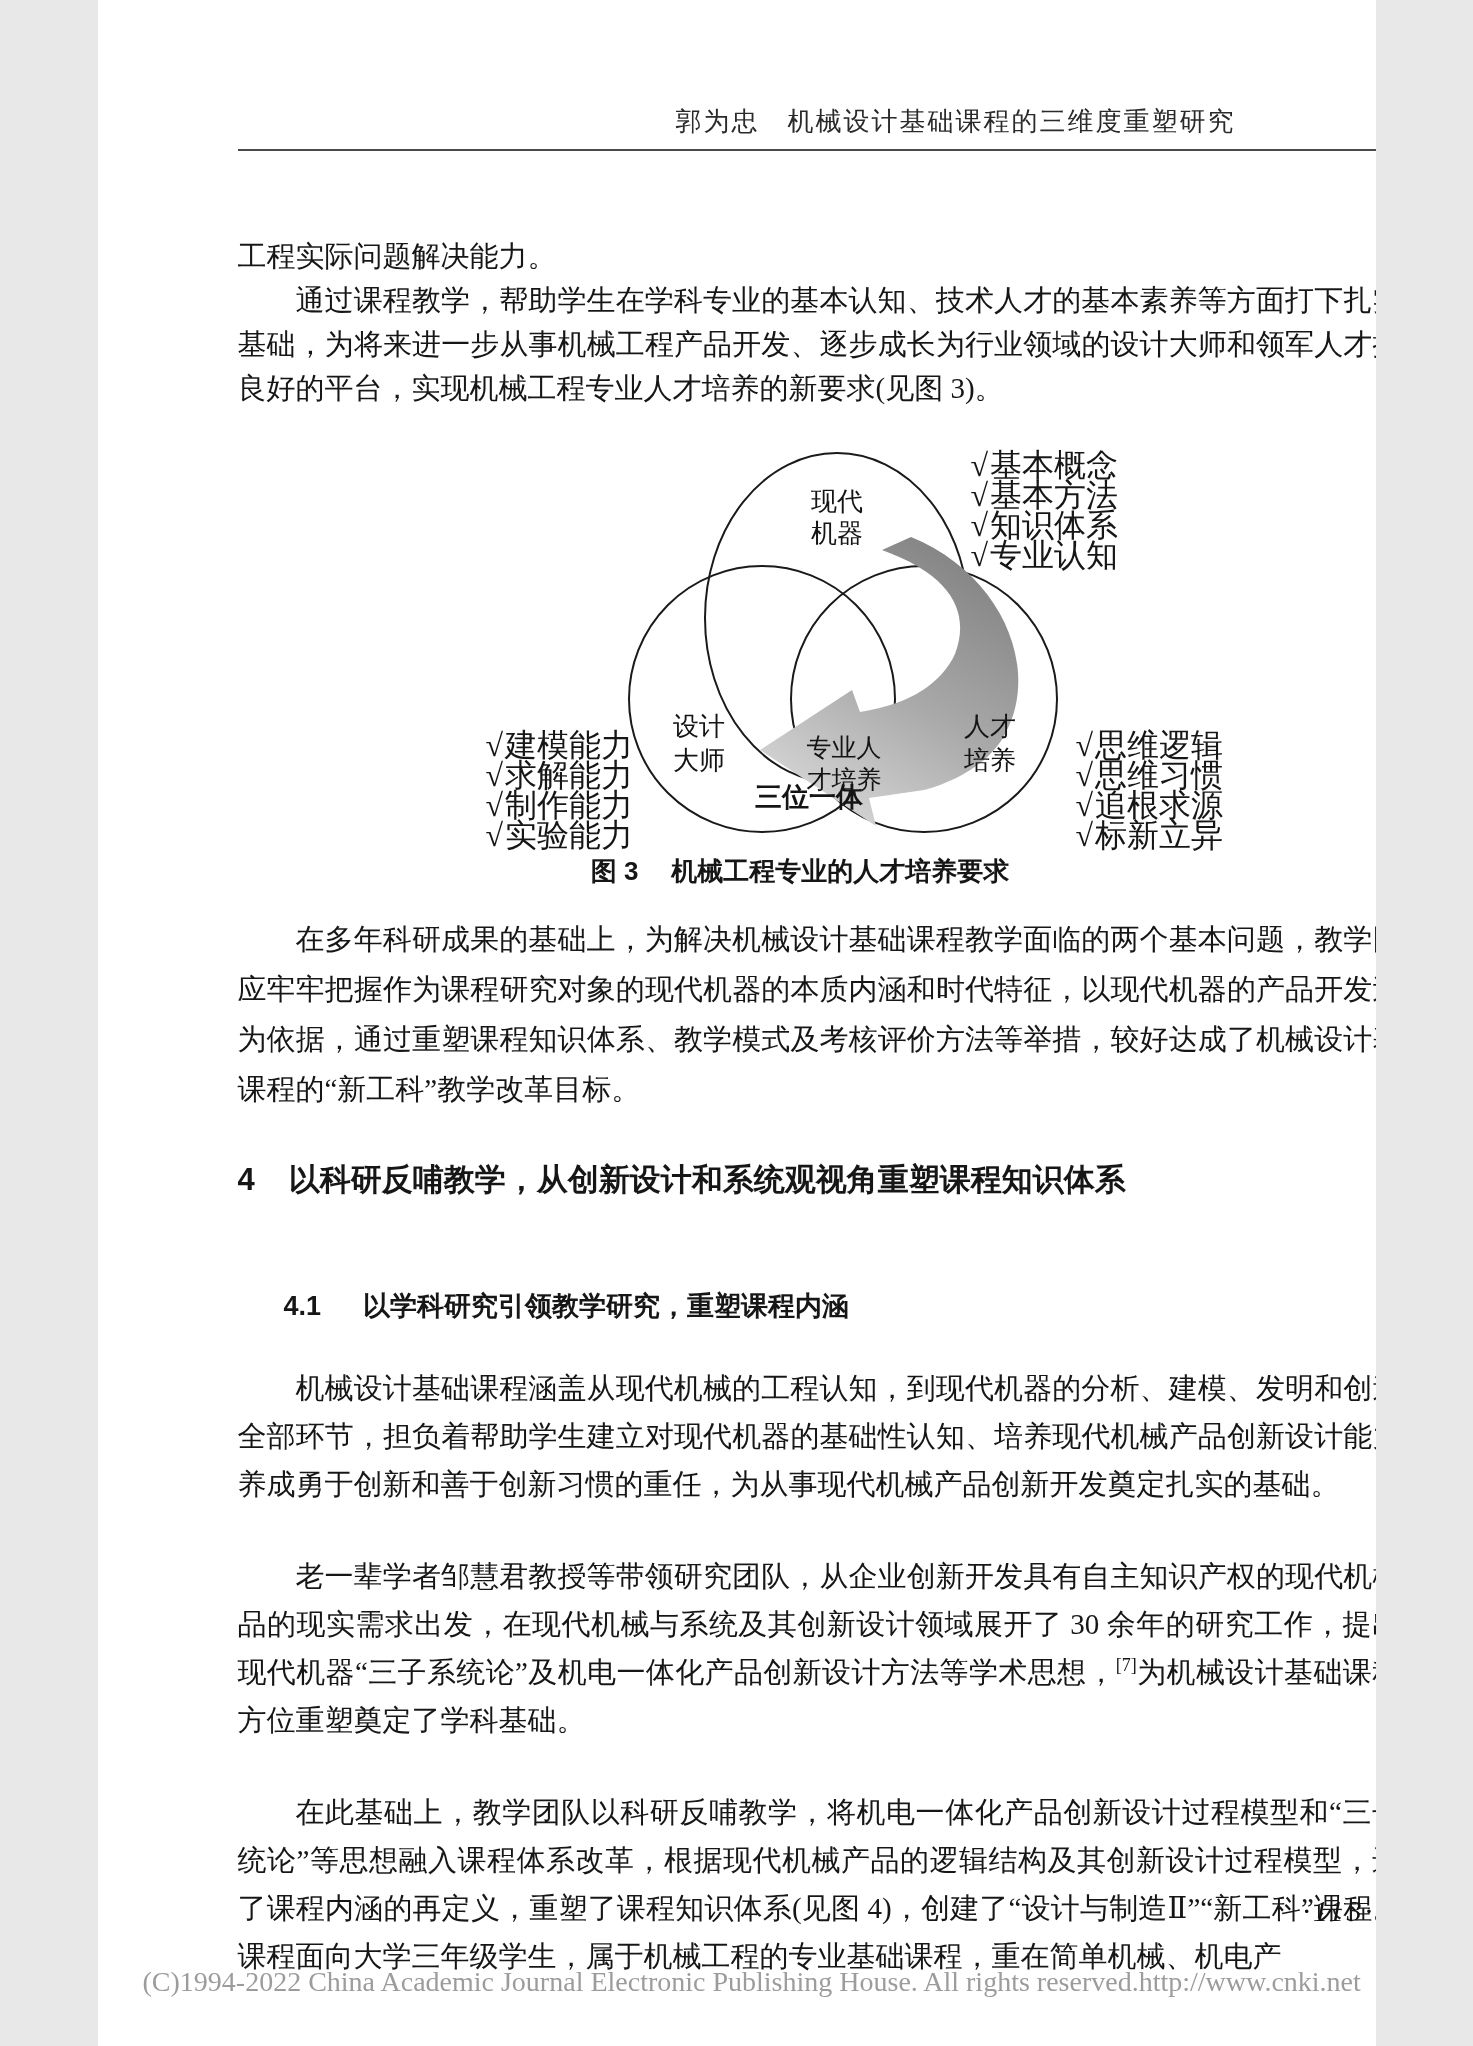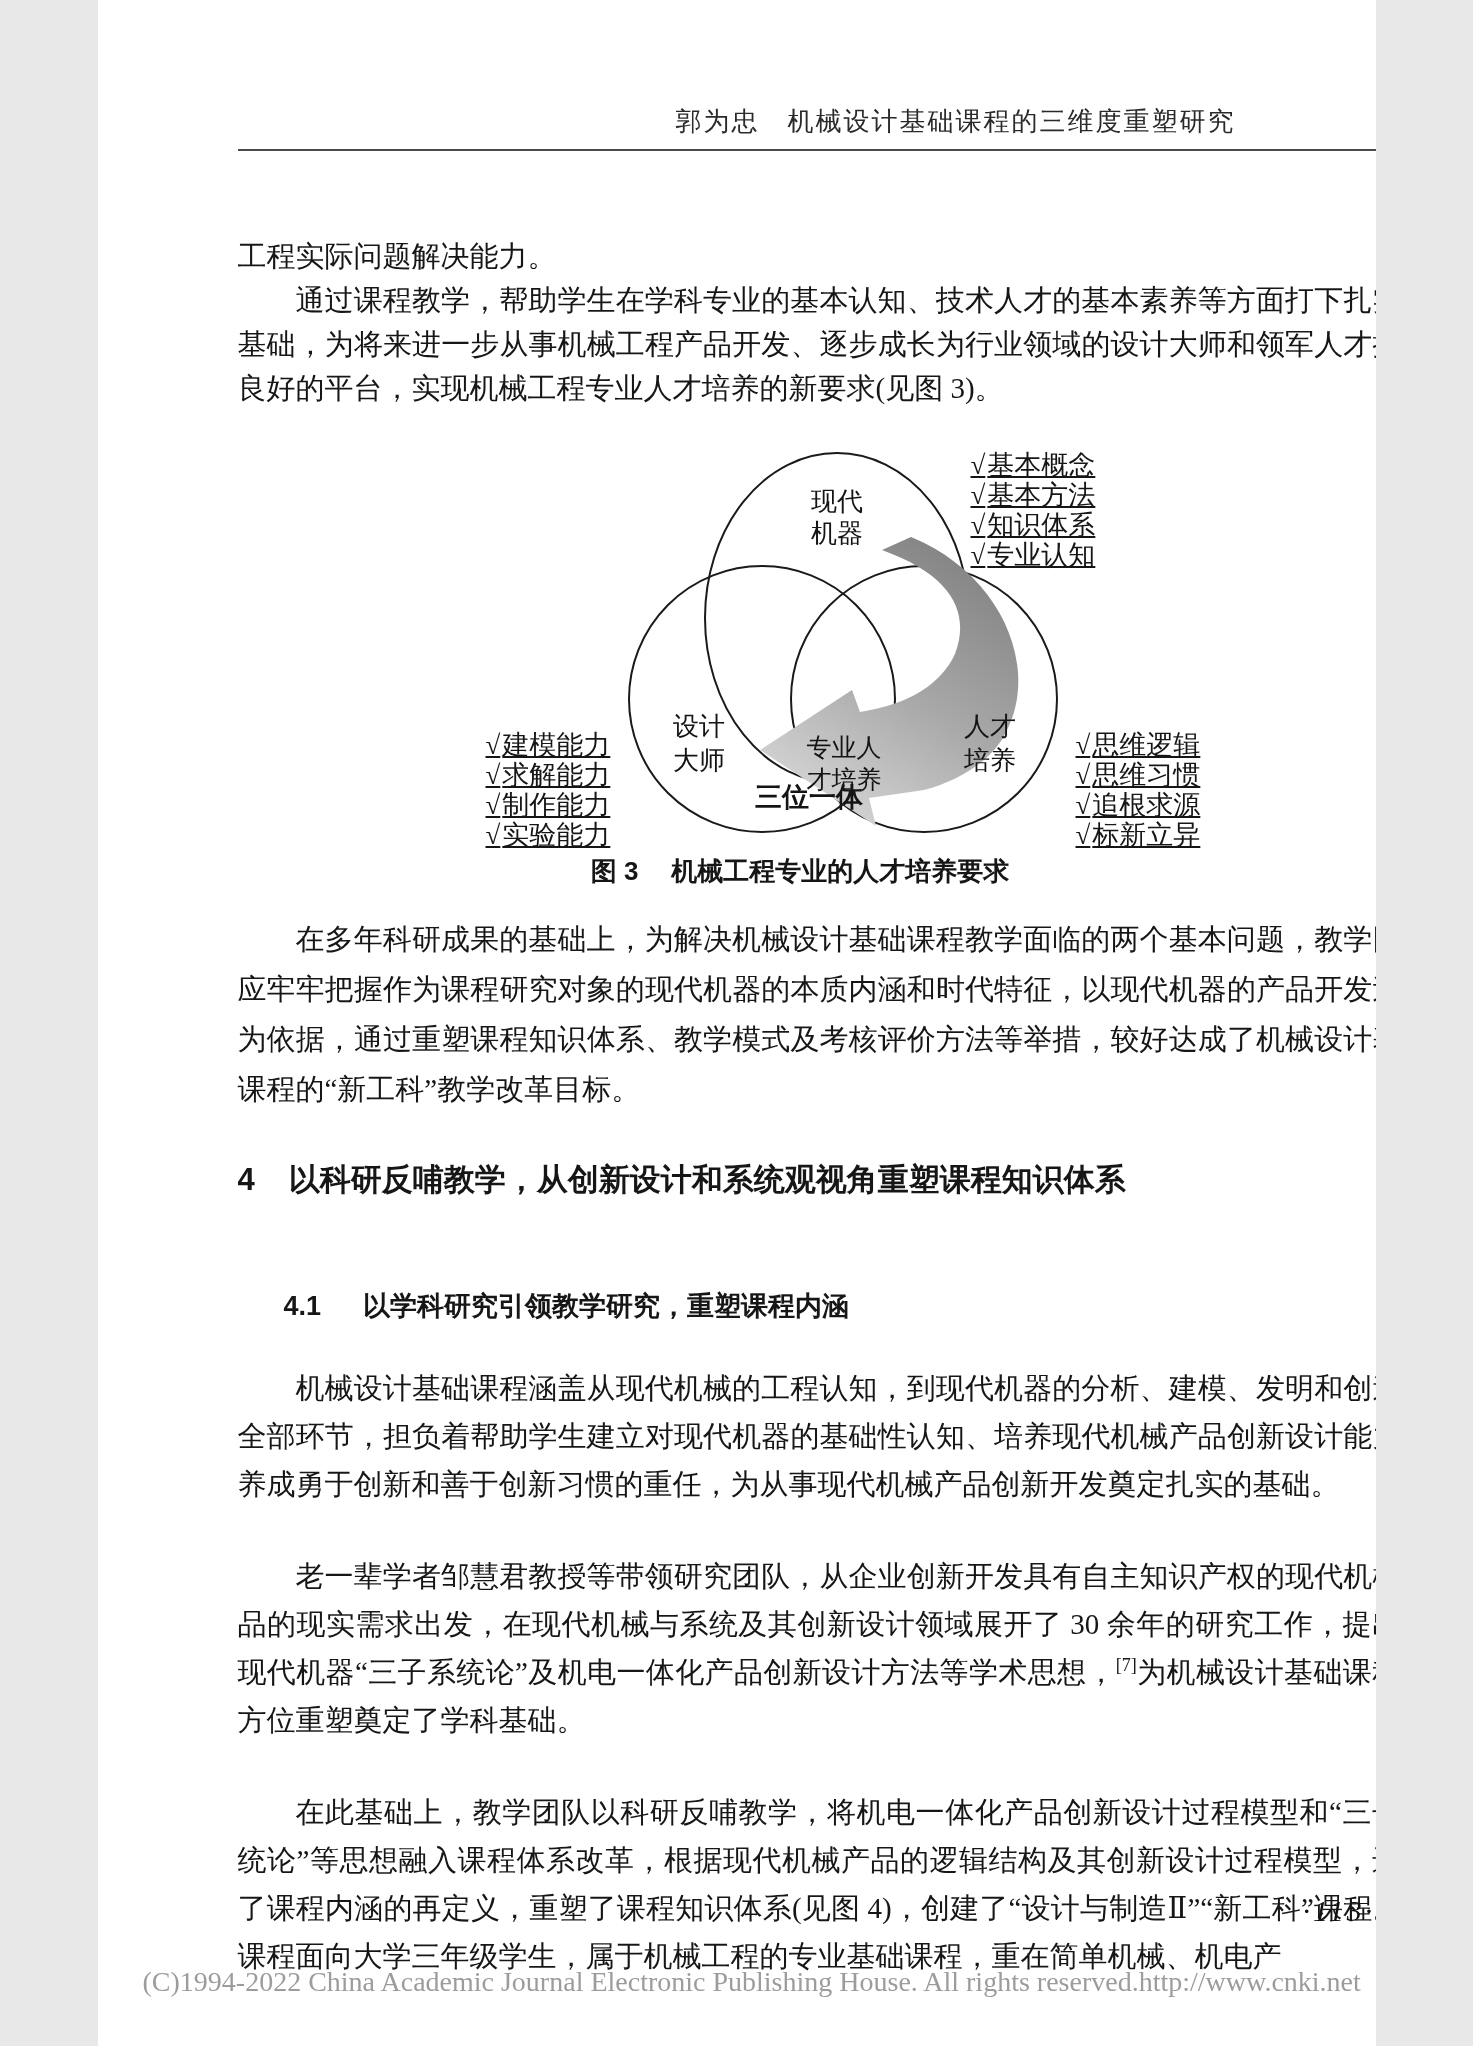--- a/index.html
+++ b/index.html
@@ -24,22 +24,22 @@
   .para{margin:0;}
   .para.indent{text-indent:2em;}
   .p3{line-height:50px;margin-top:14px;}
   .p-lower{line-height:48px;margin-top:44px;}
   .p4{margin-top:34px;}
   sup.ref{font-size:18px;vertical-align:super;line-height:0;}
   
   .figure-block{position:relative;margin-top:24px;height:466px;}
   .venn-svg{position:absolute;left:176px;top:8px;}
   .chk-list{
-    position:absolute;font-size:27px;line-height:30px;
-    text-align:right;text-indent:0;white-space:nowrap;text-decoration:underline;
+    position:absolute;font-size:32px;line-height:30px;
+    text-align:right;text-indent:0;white-space:nowrap;
   }
   .chk-tr{left:733px;top:16px;}
   .chk-bl{left:248px;top:296px;}
   .chk-br{left:838px;top:296px;}
   .chk .tick{margin-right:2px;}
   .fig-caption{
     position:absolute;left:0;top:420px;width:100%;
     text-align:center;transform:translateX(-34px);
     font-family:"Liberation Sans","DejaVu Sans",sans-serif;
     font-weight:bold;font-size:26px;line-height:34px;text-indent:0;

